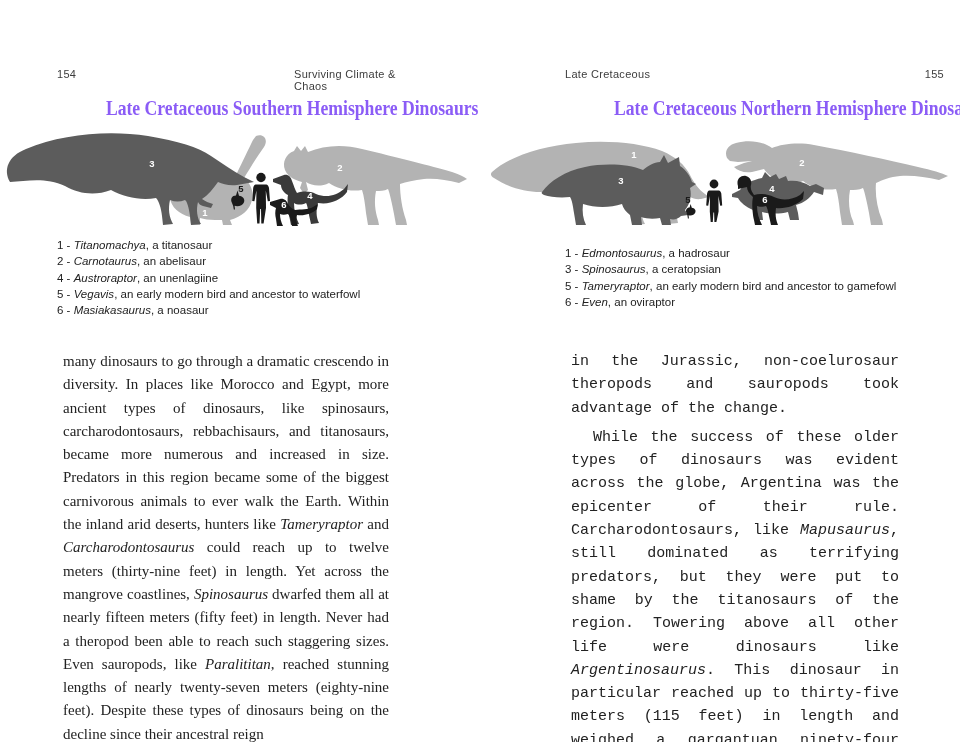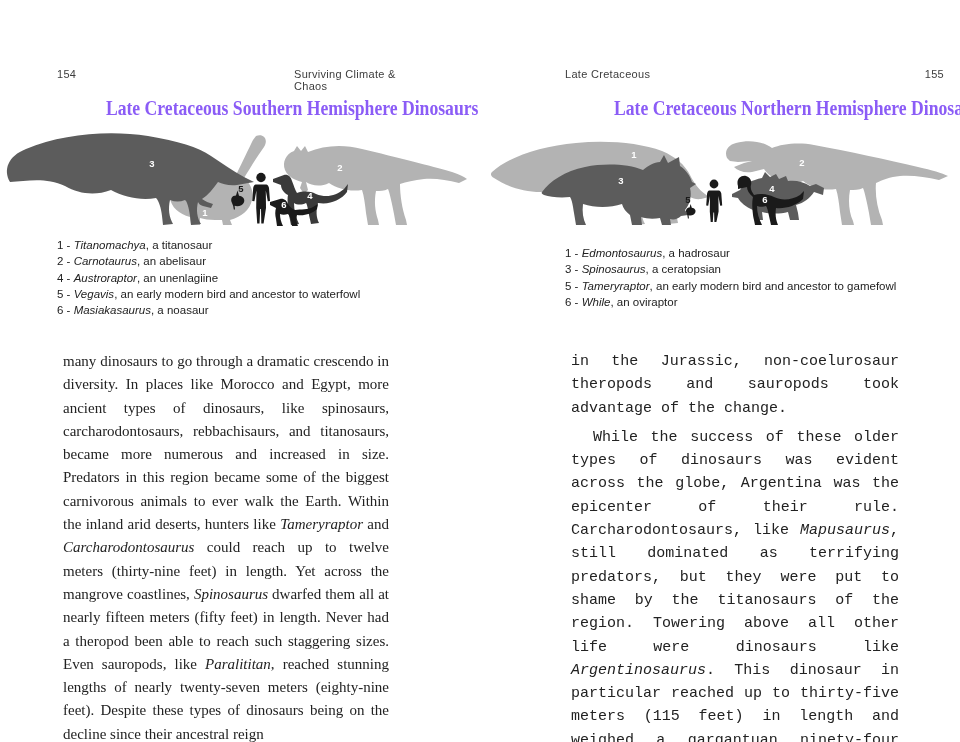--- a/index.html
+++ b/index.html
@@ -120,21 +120,21 @@
       <text class="fig-num dark" x="208" y="83" text-anchor="middle">5</text>
       <text class="fig-num" x="322" y="46" text-anchor="middle">2</text>
       <text class="fig-num" x="292" y="72" text-anchor="middle">4</text>
       <text class="fig-num" x="285" y="83" text-anchor="middle">6</text>
     </svg>
 
     <div class="legend">
       <div class="legend-item"><span>1 - </span><span class="it">Edmontosaurus</span><span>, a hadrosaur</span></div>
       <div class="legend-item"><span>3 - </span><span class="it">Spinosaurus</span><span>, a ceratopsian</span></div>
       <div class="legend-item"><span>5 - </span><span class="it">Tameryraptor</span><span>, an early modern bird and ancestor to gamefowl</span></div>
-      <div class="legend-item"><span>6 - </span><span class="it">While</span><span>, an oviraptor</span></div>
+      <div class="legend-item"><span>6 - </span><span class="it">Even</span><span>, an oviraptor</span></div>
     </div>
 
     <div class="bodytext">
       <p><span>in the Jurassic, non-coelurosaur theropods and sauropods took advantage of the change.</span></p>
       <p class="indent"><span>While the success of these older types of dinosaurs was evident across the globe, Argentina was the epicenter of their rule. Carcharodontosaurs, like </span><span class="it">Mapusaurus</span><span>, still dominated as terrifying predators, but they were put to shame by the titanosaurs of the region. Towering above all other life were dinosaurs like </span><span class="it">Argentinosaurus</span><span>. This dinosaur in particular reached up to thirty-five meters (115 feet) in length and weighed a gargantuan ninety-four tonnes (104 tons). This single animal was greater in mass than a herd of African elephants. It was the largest dinosaur—the largest animal—to ever walk the Earth in all of history. Not only did these dinosaurs exact their dominance in size, but they were also more numerous than ever. Patagonia ninety million years ago</span></p>
     </div>
   </section>
 
 </div>
 

